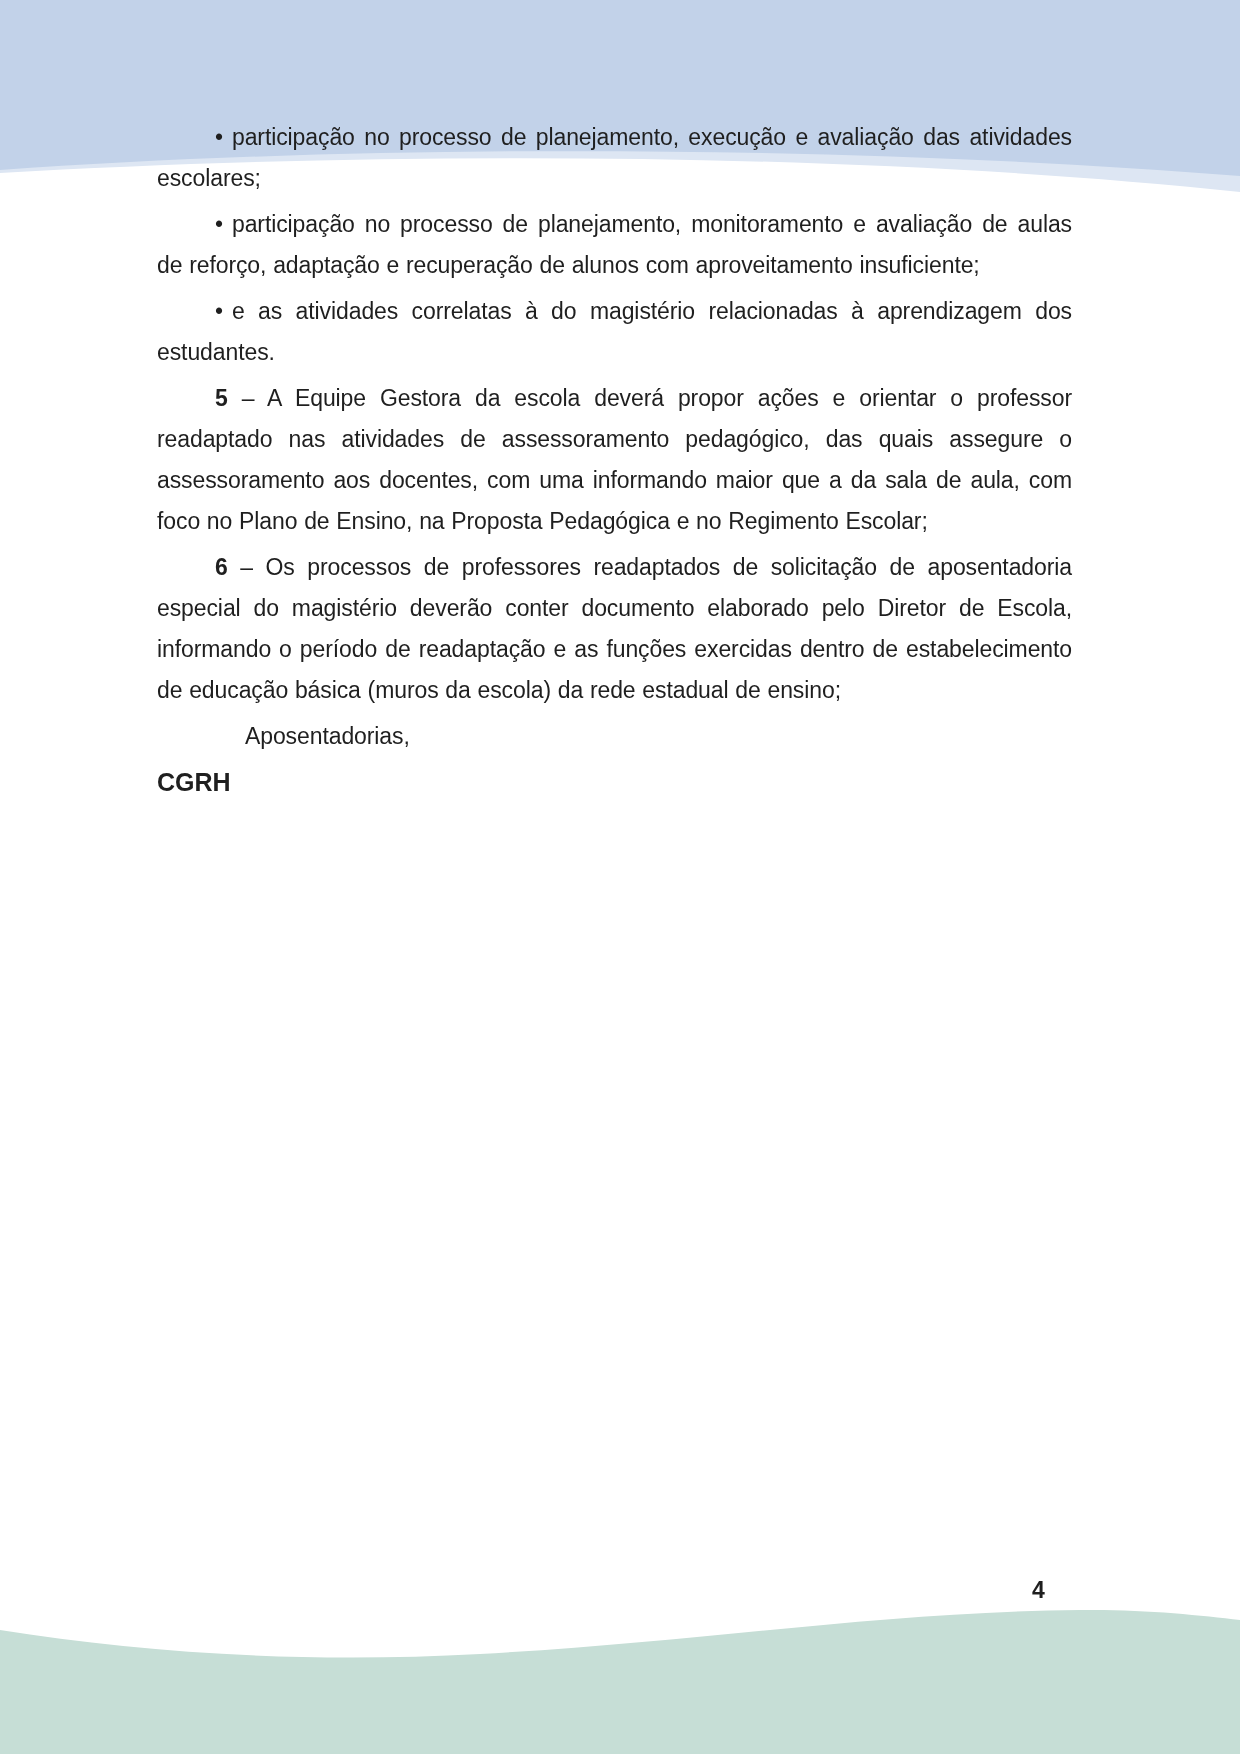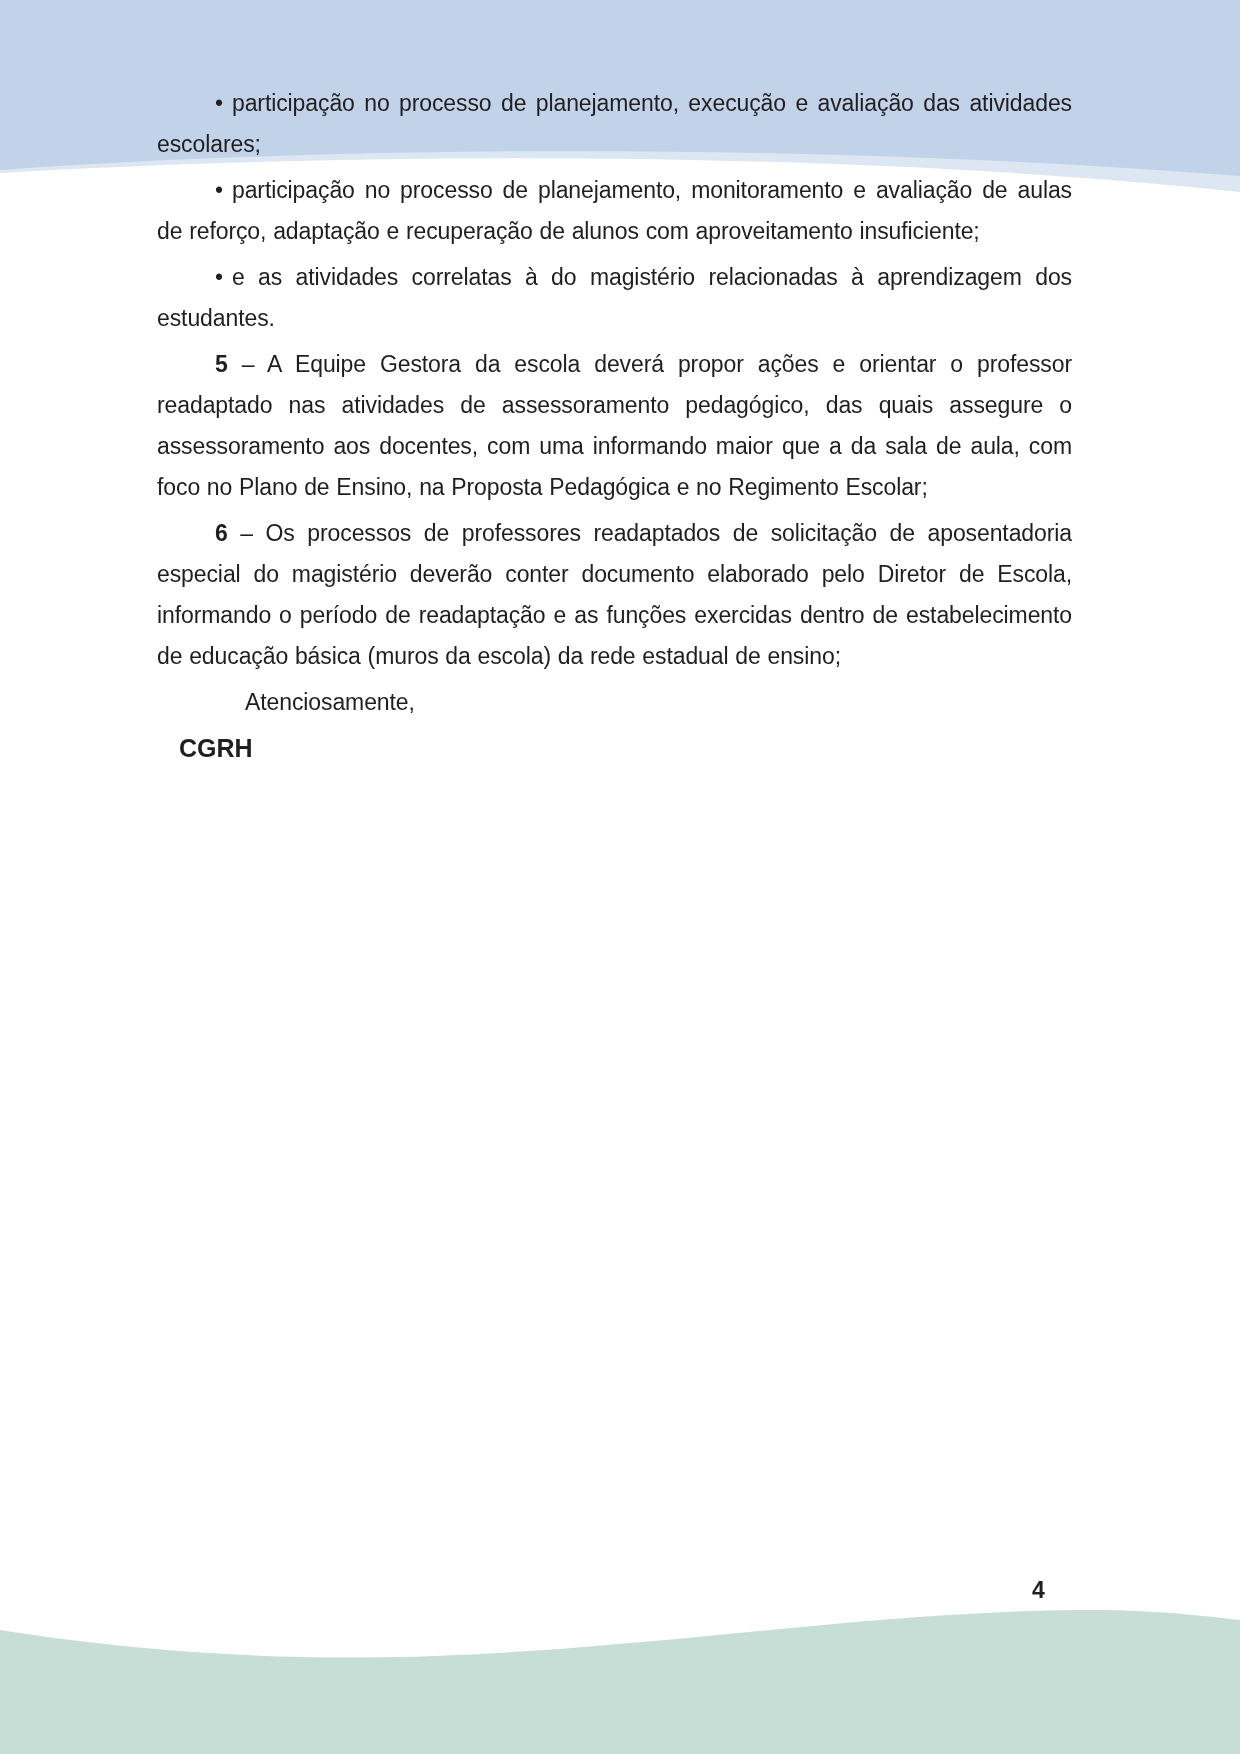--- a/index.html
+++ b/index.html
@@ -12,37 +12,37 @@
     color: #1f1f1f;
   }
   .header-wave { position: absolute; top: 0; left: 0; display: block; }
   .footer-wave { position: absolute; bottom: 0; left: 0; display: block; }
 
   .content {
     position: absolute;
     top: 0; left: 0;
     width: 1187px;
     box-sizing: border-box;
-    padding: 83px 115px 0 157px;
+    padding: 117px 115px 0 157px;
   }
   .content p {
     margin: 0 0 5px 0;
     font-size: 23px;
     line-height: 41px;
     text-align: justify;
     letter-spacing: -0.1px;
     word-spacing: 0.5px;
   }
   .p-bullet { text-indent: 58px; }
   .p-bullet .bullet { margin-right: 9px; }
   .p-numbered { text-indent: 58px; margin: 14px 0 20px 0; }
   .p-numbered strong, .p-signature strong { font-weight: bold; }
   .p-closing { text-indent: 88px; text-align: left; margin: 0 0 17px 0; }
   .p-signature { text-align: center; margin: 0; }
-  .p-signature strong { font-size: 25px; letter-spacing: 0; margin-left: 22px; }
+  .p-signature strong { font-size: 25px; letter-spacing: 0; }
 
   .page-number {
     position: absolute;
     left: 1032px; top: 1570px;
     width: 30px;
     font-size: 23px;
     font-weight: bold;
     line-height: 41px;
     text-align: left;
   }
@@ -55,21 +55,21 @@
   <path d="M0,0 H1240 V176 C850,145 380,143 0,170 Z" fill="#c2d2e9"></path>
 </svg>
 
 <main class="content">
   <div id="paragraphs">
       <p class="p-bullet"><span class="bullet">•</span><span>participação no processo de planejamento, execução e avaliação das atividades escolares;</span></p>
       <p class="p-bullet"><span class="bullet">•</span><span>participação no processo de planejamento, monitoramento e avaliação de aulas de reforço, adaptação e recuperação de alunos com aproveitamento insuficiente;</span></p>
       <p class="p-bullet"><span class="bullet">•</span><span>e as atividades correlatas à do magistério relacionadas à aprendizagem dos estudantes.</span></p>
       <p class="p-numbered"><strong>5</strong>&nbsp;– <span>A Equipe Gestora da escola deverá propor ações e orientar o professor readaptado nas atividades de assessoramento pedagógico, das quais assegure o assessoramento aos docentes, com uma informando maior que a da sala de aula, com foco no Plano de Ensino, na Proposta Pedagógica e no Regimento Escolar;</span></p>
       <p class="p-numbered"><strong>6</strong>&nbsp;– <span>Os processos de professores readaptados de solicitação de aposentadoria especial do magistério deverão conter documento elaborado pelo Diretor de Escola, informando o período de readaptação e as funções exercidas dentro de estabelecimento de educação básica (muros da escola) da rede estadual de ensino;</span></p>
-      <p class="p-closing">Atenciosamente,</p>
+      <p class="p-closing">Aposentadorias,</p>
       <p class="p-signature"><strong>CGRH</strong></p>
     </div>
 </main>
 
 <div class="page-number">4</div>
 
 <svg class="footer-wave" width="1240" height="200" viewBox="0 0 1240 200" aria-hidden="true">
   <path d="M0,76 C140,98 300,110 480,100 C700,88 880,58 1080,56 C1140,55 1200,61 1240,66 L1240,200 H0 Z" fill="#c6ded6"></path>
 </svg>
 

